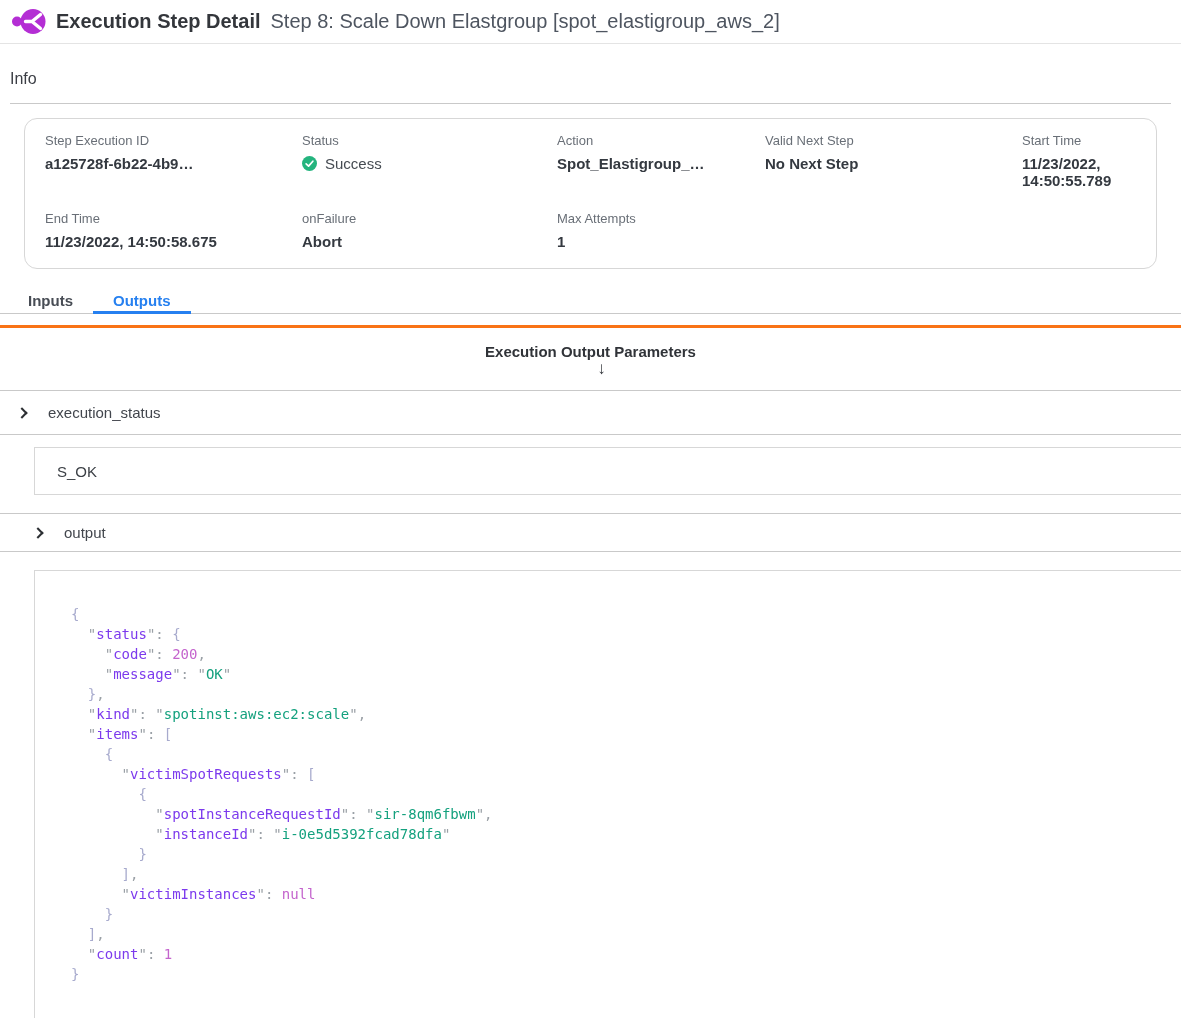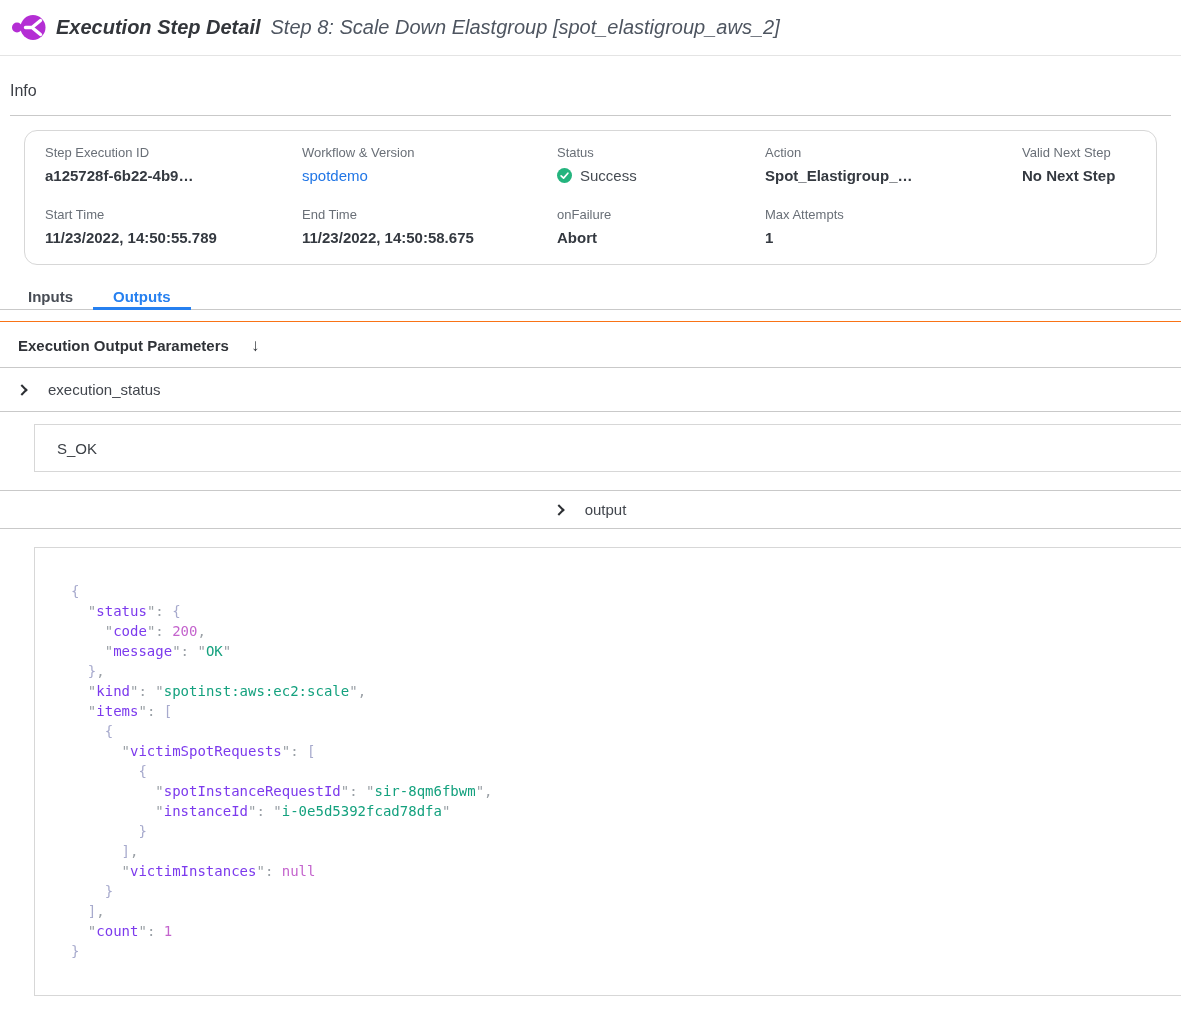--- a/index.html
+++ b/index.html
@@ -5,22 +5,22 @@
   * { box-sizing: border-box; margin: 0; padding: 0; }
   html, body { background: #ffffff; }
   body {
     width: 1181px; height: 1018px; overflow: hidden;
     font-family: "Liberation Sans", sans-serif;
     color: #343940;
   }
 
   
   .app-header {
-    height: 56px; display: flex; align-items: center;
-    padding: 0 12px; border-bottom: 1px solid #e4e4e4; font-style: italic;
+    height: 44px; display: flex; align-items: center;
+    padding: 0 12px; border-bottom: 1px solid #e4e4e4;
   }
   .logo { width: 34px; height: 27px; margin-right: 10px; flex: none; }
   .hdr-title { font-size: 20px; font-weight: 700; color: #33363b; }
   .hdr-subtitle { font-size: 20px; font-weight: 400; color: #4e5560; margin-left: 10px; white-space: nowrap; }
 
   
   .info-head {
     margin: 0 10px; padding: 26px 0 15px;
     border-bottom: 1px solid #c9c9c9;
     font-size: 16px; color: #3b3e45;
@@ -47,35 +47,35 @@
     display: flex; border-bottom: 1px solid #c9c9c9;
   }
   .tab {
     padding: 9px 20px 2px; font-size: 15px; font-weight: 600; color: #484d55;
     cursor: pointer; border-bottom: 3px solid transparent; margin-bottom: -1px;
   }
   .tab.active { color: #2680f0; border-bottom-color: #2680f0; }
 
   
   .section-bar {
-    margin-top: 11px; border-top: 1px solid #f97316; border-bottom: 1px solid #c9c9c9;
-    padding: 15px 18px 13px; display: flex; align-items: center;
+    margin-top: 11px; border-top: 3px solid #f97316; border-bottom: 1px solid #c9c9c9;
+    padding: 15px 18px 13px; display: flex; align-items: center; flex-direction: column;
   }
   .section-title { font-size: 15px; font-weight: 700; color: #303338; }
   .sort-arrow {
     margin-left: 22px; font-size: 17px; font-weight: 700; color: #33363b;
     line-height: 1; cursor: pointer;
   }
 
   
   .param-row {
     display: flex; align-items: center; padding: 13px 18px;
     border-bottom: 1px solid #c9c9c9; cursor: pointer;
   }
-  .param-row.compact { padding: 10px 10px; justify-content: center; }
+  .param-row.compact { padding: 10px 34px; }
   .chev {
     width: 8px; height: 8px; flex: none; margin-right: 22px;
     border-right: 2.5px solid #2c2f33; border-bottom: 2.5px solid #2c2f33;
     transform: rotate(-45deg); margin-top: 1px;
   }
   .param-name { font-size: 15px; color: #42464d; }
 
   
   .value-panel {
     margin: 12px 0 18px 34px; height: 48px;
@@ -116,24 +116,20 @@
   <span class="hdr-subtitle">Step 8: Scale Down Elastgroup [spot_elastigroup_aws_2]</span>
 </div>
 
 <div class="info-head">Info</div>
 
 <div class="info-card">
 
   <div>
     <div class="field-label">Step Execution ID</div>
     <div class="field-value">a125728f-6b22-4b9…</div>
-  </div>
-  <div>
-    <div class="field-label">Workflow &amp; Version</div>
-    <a href="#" class="wf-link">spotdemo</a>
   </div>
   <div>
     <div class="field-label">Status</div>
     <div class="status-line">
       <svg class="check-icon" viewBox="0 0 16 16" aria-hidden="true">
         <circle cx="8" cy="8" r="8" fill="#24b47e"></circle>
         <path d="M4.4 8.3 L7 10.8 L11.6 5.6" stroke="#ffffff" stroke-width="1.8" fill="none" stroke-linecap="round" stroke-linejoin="round"></path>
       </svg>
       <span class="field-value plain">Success</span>
     </div>

